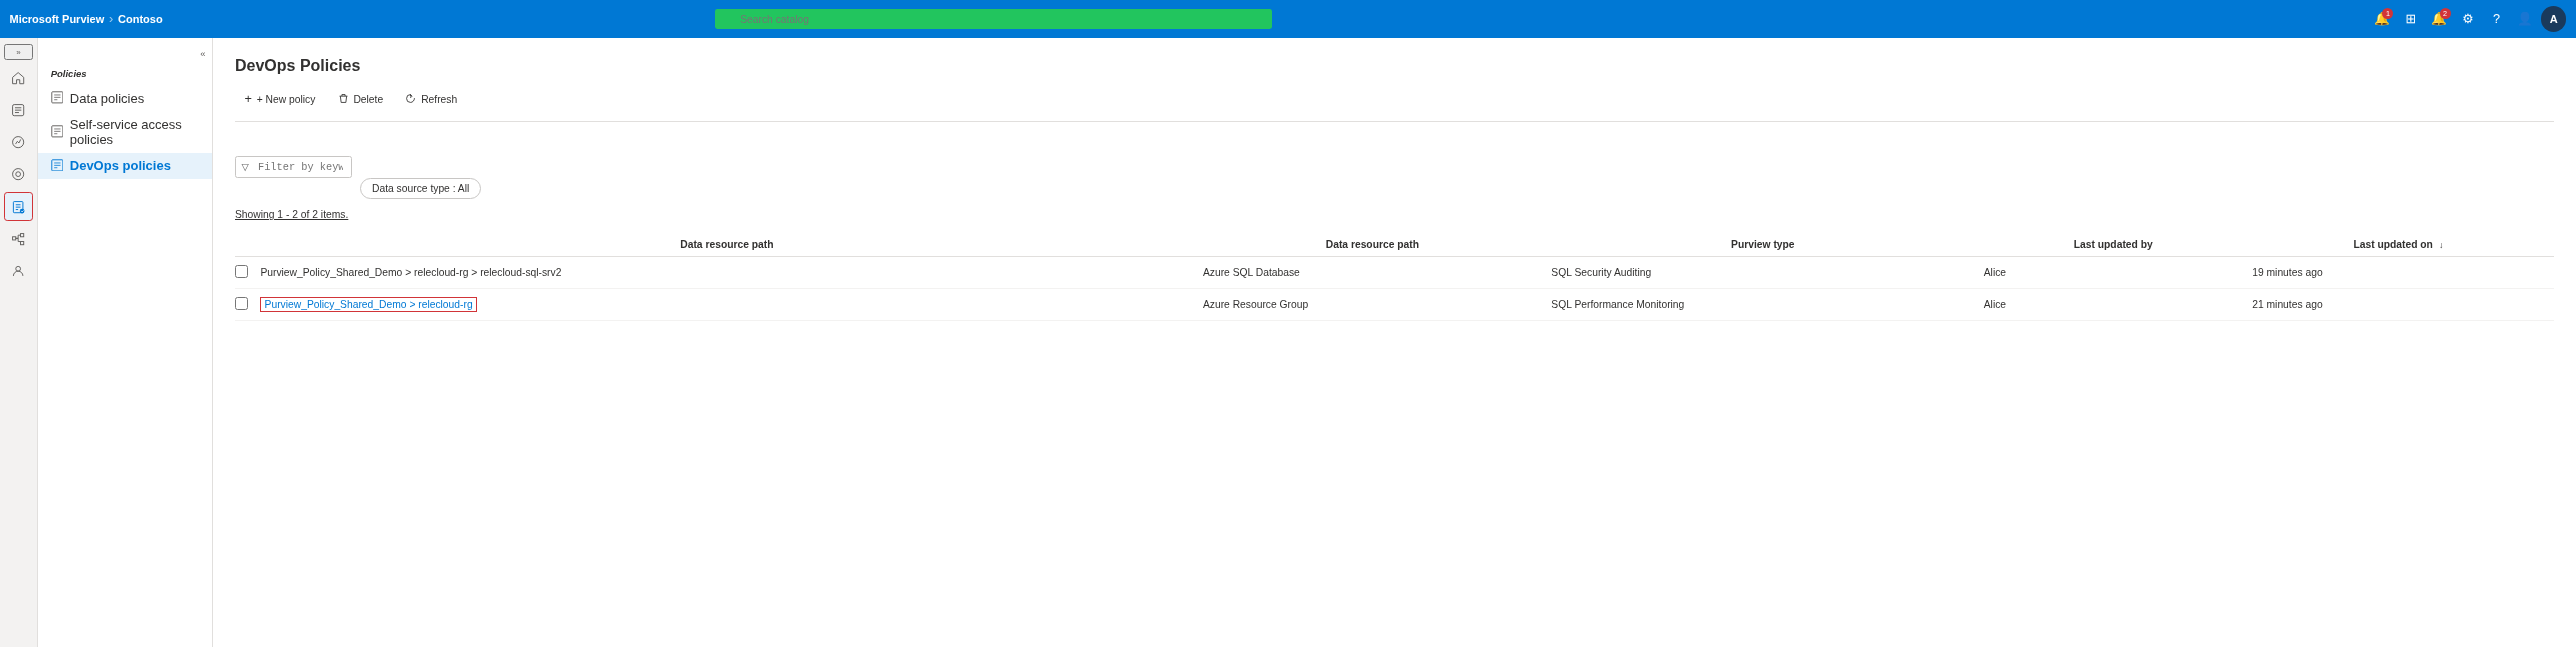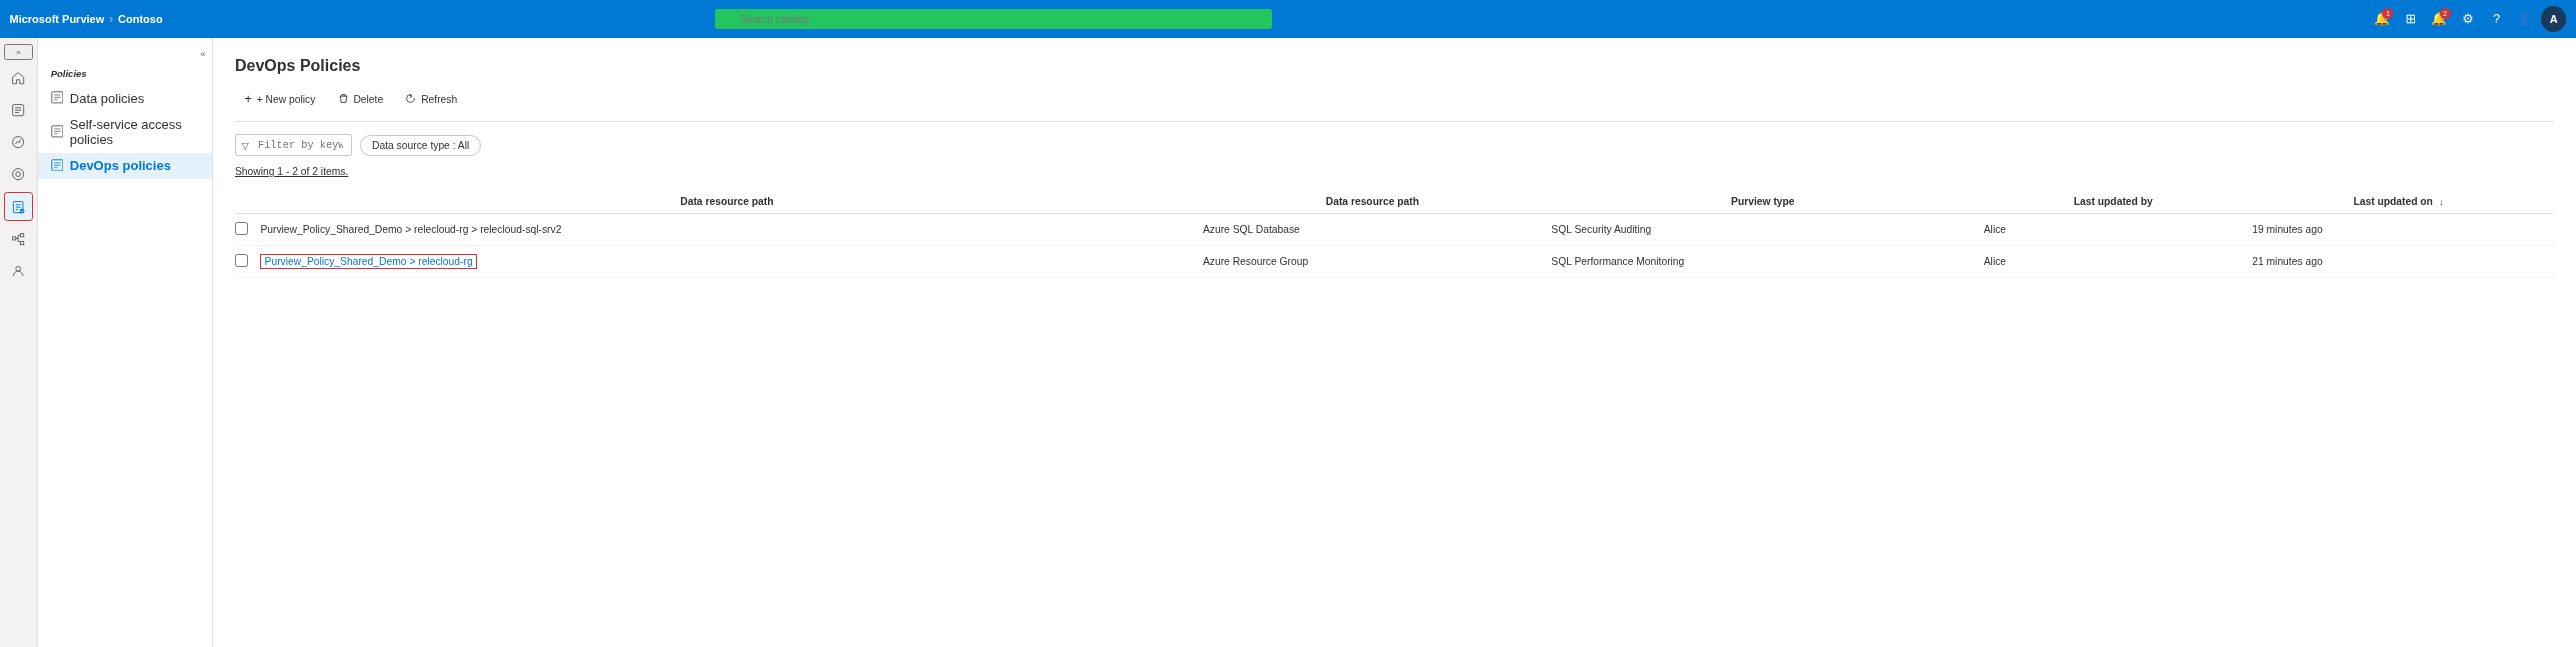--- a/index.html
+++ b/index.html
@@ -269,20 +269,21 @@
       padding: 4px 11px;
       border: 0.8px solid #c8c6c4;
       border-radius: 12.7px;
       font-size: 10.3px;
       color: #323130;
       background: #fff;
       cursor: pointer;
       display: flex;
       align-items: center;
       gap: 3.2px;
+      margin-top: 44px;
     }
 
     .showing-text {
       font-size: 10.3px;
       color: #323130;
       margin-bottom: 12.7px;
       text-decoration: underline;
     }
 
     

